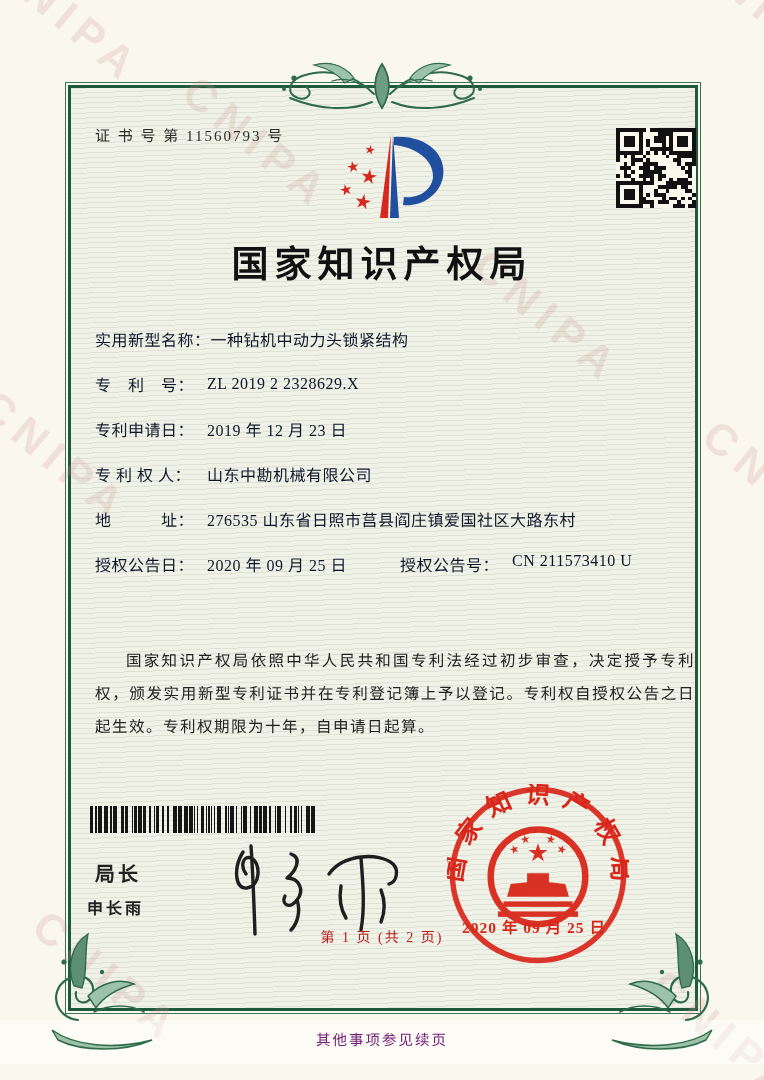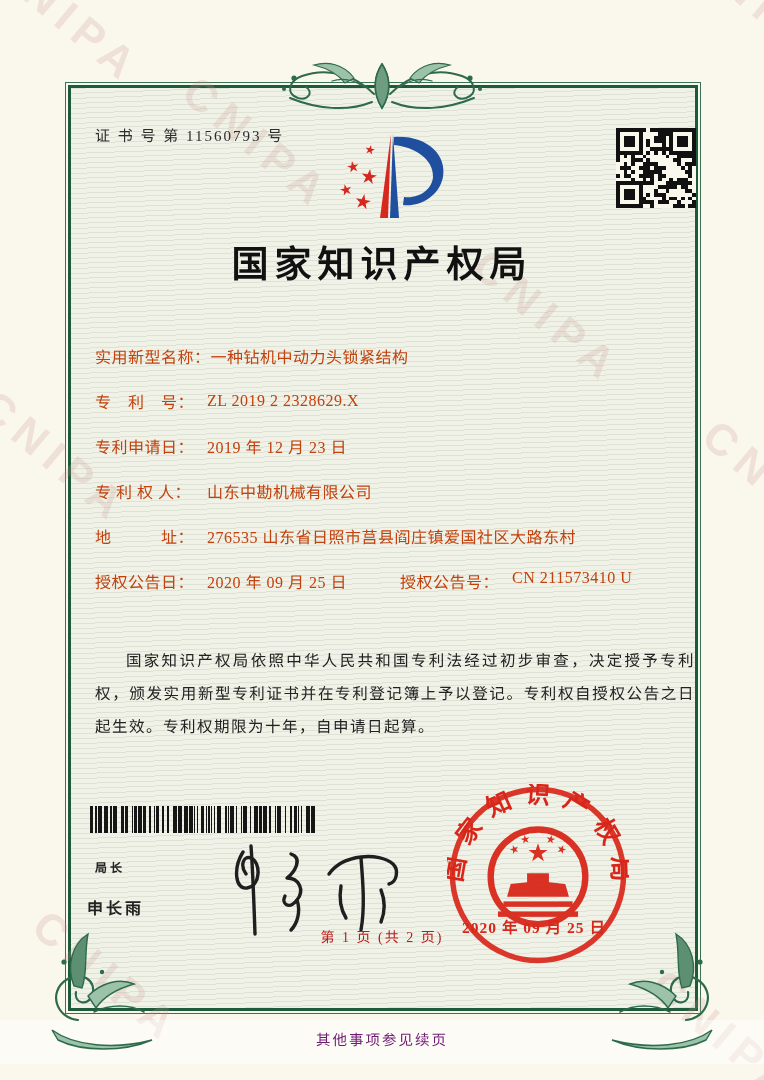--- a/index.html
+++ b/index.html
@@ -37,34 +37,34 @@
   
   .content{position:absolute; inset:0; z-index:3;border-radius:16px;}
   .abs{position:absolute;}
   .cert-no{left:95px; top:124px; font-size:15px; letter-spacing:2px; color:#2c2c2c;}
   .logo{left:330px; top:120px; width:132px; height:114px;}
   .qr{left:616px; top:128px; width:80px; height:80px;}
   .title{
     left:0; top:234px; width:100%; text-align:center;
     font-size:37px; font-weight:600; letter-spacing:6px; color:#111;
   }
-  .fields{left:95px; top:333px; width:600px; color:#c2410c;}
+  .fields{left:95px; top:316px; width:600px; color:#0f172a;}
   .frow{position:relative; height:45px; display:flex; align-items:center; font-size:16px; letter-spacing:0.5px;}
   .flabel{min-width:112px; white-space:pre;}
   .fvalue{white-space:pre;}
   .grant-second{position:absolute; left:305px; display:flex;}
   .body-text{
     left:95px; top:644px; width:600px; color:#222;
   }
   .body-text p{
     margin:0; text-indent:2em; font-size:15.5px; line-height:33px;
     letter-spacing:1.5px; text-align:justify;
   }
   .barcode{left:90px; top:806px; width:226px; height:27px;}
-  .signer-title{left:95px; top:858px; font-family:"Liberation Sans", sans-serif; font-size:12px; font-weight:600; letter-spacing:3px; color:#222;}
+  .signer-title{left:95px; top:858px; font-family:"Liberation Sans", sans-serif; font-size:20px; font-weight:600; letter-spacing:3px; color:#222;}
   .signer-name{left:87px; top:895px; font-family:"Liberation Sans", sans-serif; font-size:16px; font-weight:600; letter-spacing:3px; color:#222;}
   .signature{left:213px; top:838px; width:200px; height:100px;}
   .seal{left:447px; top:784px; width:182px; height:182px;}
   .seal-date{
     left:462px; top:915px; width:170px;
     color:#d8271a; font-size:15.5px; font-weight:600; letter-spacing:1px; white-space:pre;
   }
   .page-indicator{left:0; top:926px; width:100%; text-align:center; font-size:14px; letter-spacing:2px; color:#b91c1c;}
   .cont-strip{left:0; top:1020px; width:100%; height:44px; background:rgba(255,255,255,0.45);}
   .cont-note{left:0; top:1028px; width:100%; text-align:center; font-size:14.5px; letter-spacing:2px; color:#701a75;}

